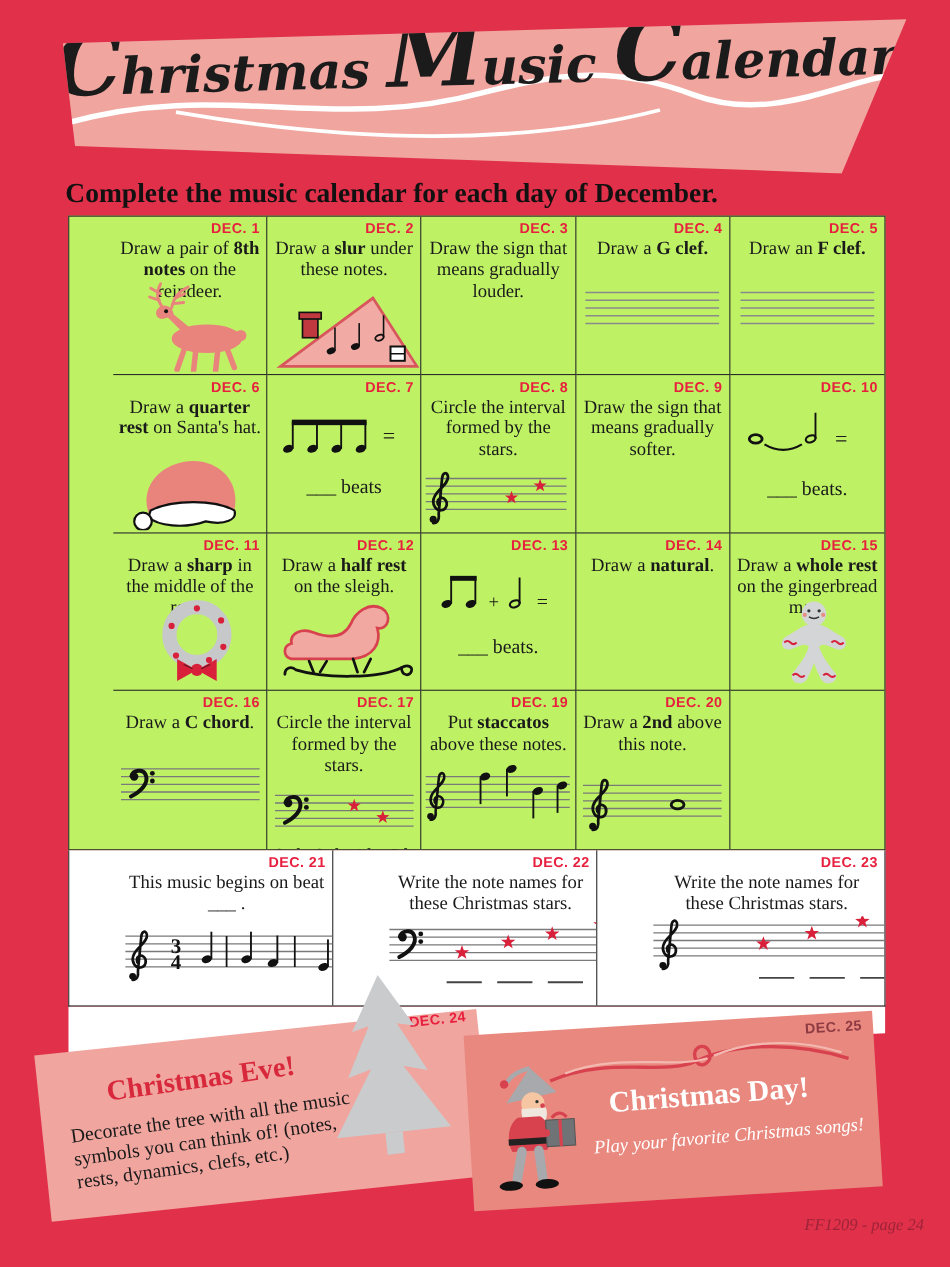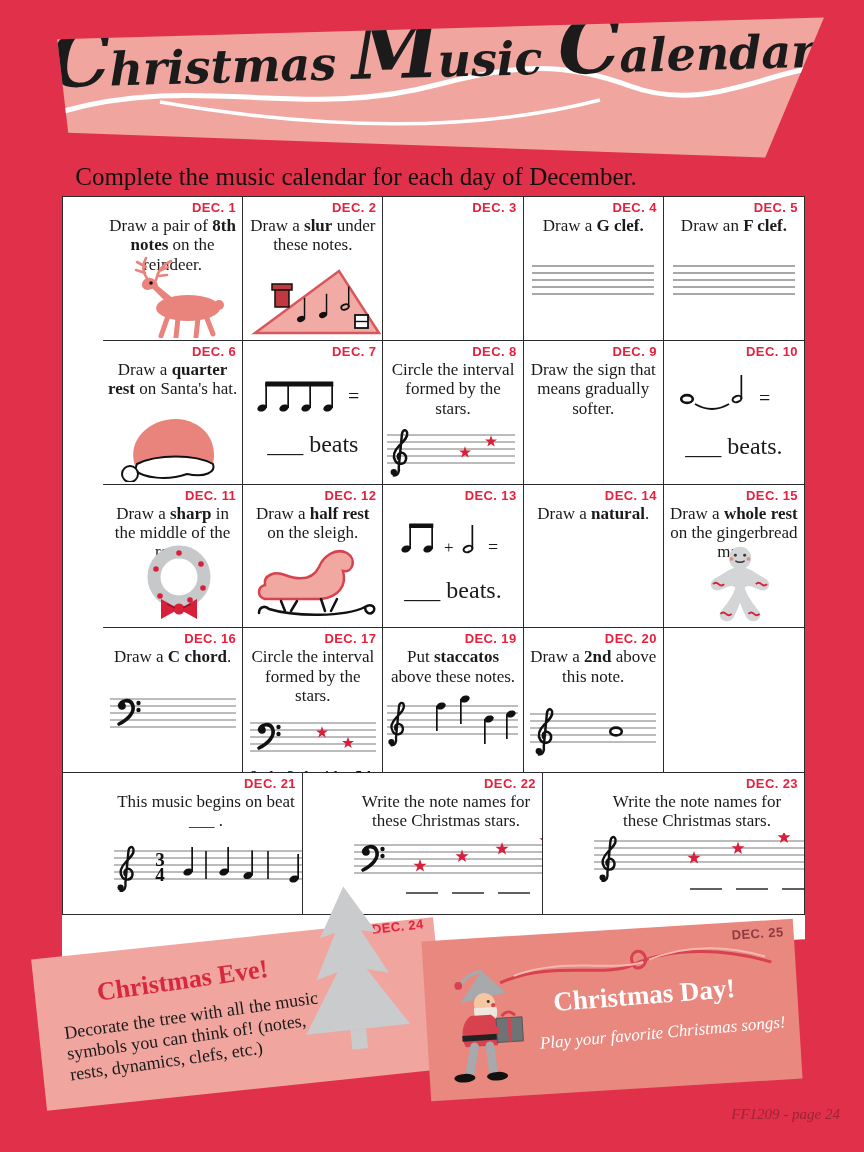--- a/index.html
+++ b/index.html
@@ -10,44 +10,44 @@
   .banner{position:absolute;left:40px;top:16px;width:784px;height:146px;
           background:#F0A59F;z-index:1;
           clip-path:polygon(2.2% 16%, 100% 1%, 92.5% 97%, 3.6% 80%);}
   .banner svg.swoosh{position:absolute;left:0;top:0;}
   .title{position:absolute;left:0;top:18px;width:100%;text-align:center;
          font-family:"DejaVu Serif",serif;font-style:italic;font-weight:bold;
          font-size:46px;color:#1b1b1b;transform:rotate(-1.5deg);white-space:nowrap;}
   .title .cap{font-size:79px;line-height:0;letter-spacing:-2px;}
 
   .subtitle{position:absolute;left:0;top:163px;width:712px;text-align:center;
-            font-weight:normal;font-size:25px;color:#111;z-index:2;}
+            font-weight:bold;font-size:25px;color:#111;z-index:2;}
 
   
   .grid1{position:absolute;left:62px;top:196px;width:743px;height:577px;
-         background:#ffffff;border:1.6px solid #2b2b2b;box-sizing:border-box;
+         background:#bef264;border:1.6px solid #2b2b2b;box-sizing:border-box;
          display:grid;grid-template-columns:repeat(5,1fr);grid-template-rows:repeat(4,1fr);z-index:2;padding-left:40px;}
   .grid2{position:absolute;left:62px;top:773px;width:743px;height:142px;
          background:#fff;border:1.6px solid #2b2b2b;border-top:none;box-sizing:border-box;
          display:grid;grid-template-columns:240px 240px 1fr;z-index:2;}
   .cell{position:relative;border-right:1.4px solid #2b2b2b;border-bottom:1.4px solid #2b2b2b;
         box-sizing:border-box;overflow:hidden;}
   .grid1 .cell:nth-child(5n){border-right:none;}
   .grid1 .cell:nth-child(n+16){border-bottom:none;}
   .grid2 .cell{border-bottom:none;padding-left:47px;}
   .grid2 .cell:last-child{border-right:none;}
 
   .day{position:absolute;top:3px;right:6px;font-family:"Liberation Sans",sans-serif;
        font-weight:bold;font-size:13px;color:#E8203E;letter-spacing:.4px;}
   .ctext{margin:19px 4px 0;text-align:center;font-size:17px;line-height:1.14;color:#1a1a1a;}
   .art{position:absolute;}
   .staffwrap{text-align:center;margin-top:7px;}
   .options{display:flex;justify-content:space-between;width:124px;margin:2px auto 0;
            font-weight:bold;font-size:14px;color:#111;}
-  .beats{font-size:24px;color:#1a1a1a;text-align:center;margin-top:12px;}
+  .beats{font-size:18px;color:#1a1a1a;text-align:center;margin-top:12px;}
   .notationwrap{text-align:center;margin-top:34px;}
   svg text.eq{font-family:"Liberation Serif",serif;}
 
   
   .whiteband{position:absolute;left:62px;top:915px;width:743px;height:58px;background:#fff;
              clip-path:polygon(0 0,100% 0,100% 42%,0 100%);z-index:1;}
   .card24{position:absolute;left:38px;top:938px;width:404px;height:152px;background:#F0A59F;
           transform:rotate(-6deg);z-index:3;}
   .card24 .day{top:-2px;right:10px;}
   .card24 h2{position:absolute;left:62px;top:22px;margin:0;font-size:26px;color:#D8283C;
@@ -141,20 +141,21 @@
       <use href="#sym-qnote" transform="translate(50,54) scale(0.85)"></use>
       <use href="#sym-qnote" transform="translate(72,50) scale(0.85)"></use>
       <use href="#sym-hnote" transform="translate(94,42) scale(0.85)"></use>
       <rect x="104" y="50" width="13" height="13" fill="#fff" stroke="#111" stroke-width="1.8"></rect>
       <line x1="104" y1="56.5" x2="117" y2="56.5" stroke="#111" stroke-width="1.4"></line>
     </svg>
   </div>
 
   <div class="cell">
     <div class="day">DEC. 3</div>
+    <div class="ctext"><span>Draw the sign that means gradually louder.</span></div>
   </div>
 
   <div class="cell">
     <div class="day">DEC. 4</div>
     <div class="ctext"><span>Draw a </span><b>G clef.</b></div>
     <div class="staffwrap" style="margin-top:28px">
       <svg width="122" height="34" viewBox="0 0 122 34">
         <path d="M0 3H122 M0 10H122 M0 17H122 M0 24H122 M0 31H122" stroke="#8a8a8a" stroke-width="1.4"></path>
       </svg>
     </div>

